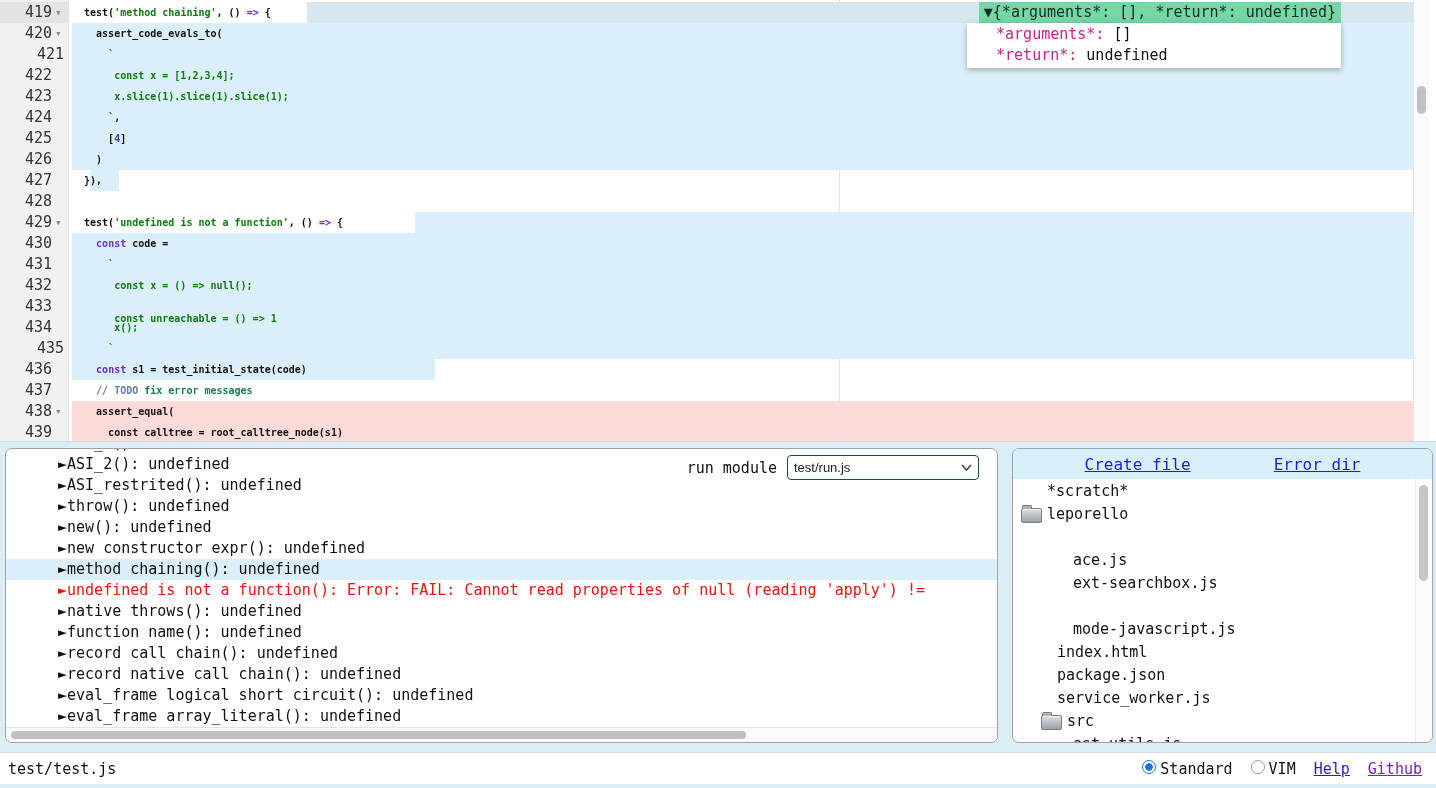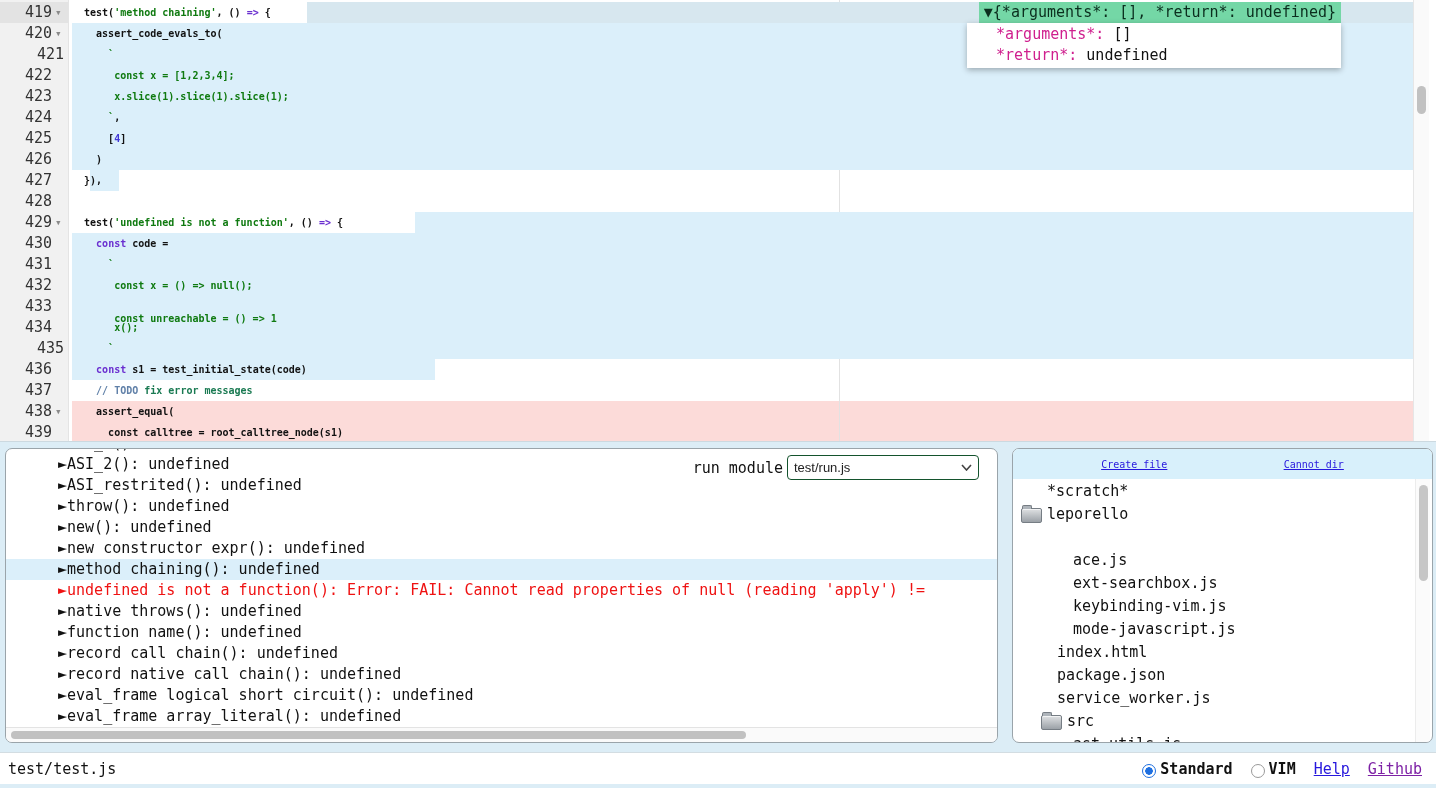--- a/index.html
+++ b/index.html
@@ -34,54 +34,54 @@
 
   
   #ed-sb{position:absolute;left:1413px;top:0;width:15px;height:441px;background:#fafafa;
          border-left:1px solid #e6e6e6;z-index:8;}
   #ed-thumb{position:absolute;left:3px;top:86px;width:9px;height:28px;border-radius:4.5px;background:#c1c1c1;}
 
   
   #left-panel{position:absolute;left:5px;top:448px;width:991px;height:293px;background:#fff;
               border:1px solid #9aa4aa;border-radius:7px;overflow:hidden;}
   #runner-bar{position:absolute;top:6px;right:18px;display:flex;align-items:center;z-index:3;}
-  #run-label{font-size:15px;color:#111;margin-right:4px;}
+  #run-label{font-size:15px;color:#111;margin-right:10px;}
   #run-select{width:178px;height:23px;background:#fff;border:1px solid #14532d;border-radius:4px;
               display:flex;align-items:center;justify-content:space-between;padding:0 6px 0 6px;cursor:pointer;}
   #run-select .selval{font-family:"Liberation Sans",sans-serif;font-size:13px;color:#222;}
   #run-list{position:absolute;left:0;top:0;right:0;bottom:14px;z-index:1;}
   .ritem{position:absolute;left:0;width:1400px;height:21px;line-height:21px;font-size:15px;
          padding-left:52px;white-space:pre;color:#111;cursor:pointer;}
   .ritem.rsel{background:var(--selection-bg);}
   .ritem.rerr{color:var(--error-red);}
   #h-sb{position:absolute;left:0;right:0;bottom:0;height:14px;background:#fafafa;border-top:1px solid #e3e3e3;z-index:2;}
   #h-thumb{position:absolute;left:5px;top:3px;width:735px;height:8px;border-radius:4px;background:#c1c1c1;}
 
   
   #right-panel{position:absolute;left:1012px;top:448px;width:419px;height:293px;background:#fff;
                border:1px solid #9aa4aa;border-radius:7px;overflow:hidden;}
   #files-header{position:absolute;left:0;top:0;right:0;height:30px;background:var(--panel-header-bg);
                 display:flex;align-items:center;justify-content:space-around;padding:0 30px;}
-  #files-header a{font-size:10px;color:var(--link-blue);text-decoration:underline;cursor:pointer;text-align:center;}
+  #files-header a{font-size:16px;color:var(--link-blue);text-decoration:underline;cursor:pointer;text-align:center;}
   #tree{position:absolute;left:0;top:0;right:14px;bottom:0;}
   .titem{position:absolute;left:0;right:0;height:21px;line-height:21px;font-size:15px;color:#111;cursor:pointer;}
   .tlabel{position:absolute;top:0;white-space:pre;}
   .folder-icon{position:absolute;top:4px;width:19px;height:13px;background:linear-gradient(#dfe1e3,#9ba1a7);
                border:1px solid #767d84;border-radius:2px;box-shadow:inset 0 1px 0 rgba(255,255,255,.6);}
   .folder-icon::before{content:"";position:absolute;left:0px;top:-4px;width:8px;height:3px;
                background:#aeb4ba;border:1px solid #767d84;border-bottom:none;border-radius:2px 2px 0 0;}
   #tree-sb{position:absolute;right:2px;top:30px;width:14px;bottom:0;background:#fbfbfb;border-left:1px solid #ececec;}
   #tree-thumb{position:absolute;left:2.5px;top:6px;width:9px;height:96px;border-radius:4.5px;background:#c6c6c6;}
 
   
   #status-bar{position:absolute;left:0;top:752px;width:1436px;height:31px;background:#fff;
               border-top:1px solid #d3dde2;display:flex;align-items:center;}
   #file-path{font-size:15px;color:#111;margin-left:8px;flex:0 0 auto;}
   #status-right{margin-left:auto;margin-right:14px;display:flex;align-items:center;gap:18px;font-size:15px;}
-  #status-right label{display:flex;align-items:flex-end;gap:4px;cursor:pointer;color:#111;font-weight:bold;}
+  #status-right label{display:flex;align-items:flex-start;gap:4px;cursor:pointer;color:#111;}
   .radio{width:14px;height:14px;border-radius:50%;background:#fff;border:1px solid #9a9a9a;box-sizing:border-box;}
   .radio.checked{border:1px solid #1e6fe0;background:radial-gradient(circle,#1e6fe0 0 3.5px,#fff 4px);}
   #status-right a{cursor:pointer;text-decoration:underline;}
   #help-link{color:var(--link-blue);}
   #github-link{color:var(--link-purple);}
 </style>
 </head>
 <body>
 
 <div id="app">
@@ -200,23 +200,20 @@
         <div class="titem" style="top: 55px;">
           <span class="folder-icon" style="left: 8px;"></span>
           <span class="tlabel" style="left: 34px;">leporello</span>
         </div>
         <div class="titem" style="top: 124px;">
           <span class="tlabel" style="left: 60px;">ext-searchbox.js</span>
         </div>
         <div class="titem" style="top: 101px;">
           <span class="tlabel" style="left: 60px;">ace.js</span>
         </div>
-        <div class="titem" style="top: 147px;">
-          <span class="tlabel" style="left: 60px;">keybinding-vim.js</span>
-        </div>
         <div class="titem" style="top: 170px;">
           <span class="tlabel" style="left: 60px;">mode-javascript.js</span>
         </div>
         <div class="titem" style="top: 193px;">
           <span class="tlabel" style="left: 44px;">index.html</span>
         </div>
         <div class="titem" style="top: 239px;">
           <span class="tlabel" style="left: 44px;">service_worker.js</span>
         </div>
         <div class="titem" style="top: 216px;">
@@ -225,21 +222,21 @@
         <div class="titem" style="top: 262px;">
           <span class="folder-icon" style="left: 28px;"></span>
           <span class="tlabel" style="left: 54px;">src</span>
         </div>
         <div class="titem" style="top: 285px;">
           <span class="tlabel" style="left: 60px;">ast_utils.js</span>
         </div>
       </div>
     <div id="files-header">
       <a>Create file</a>
-      <a>Cannot dir</a>
+      <a>Error dir</a>
     </div>
     <div id="tree-sb">
       <div id="tree-thumb"></div>
     </div>
   </div>
 
   <div id="status-bar">
     <span id="file-path">test/test.js</span>
     <div id="status-right">
       <label>

